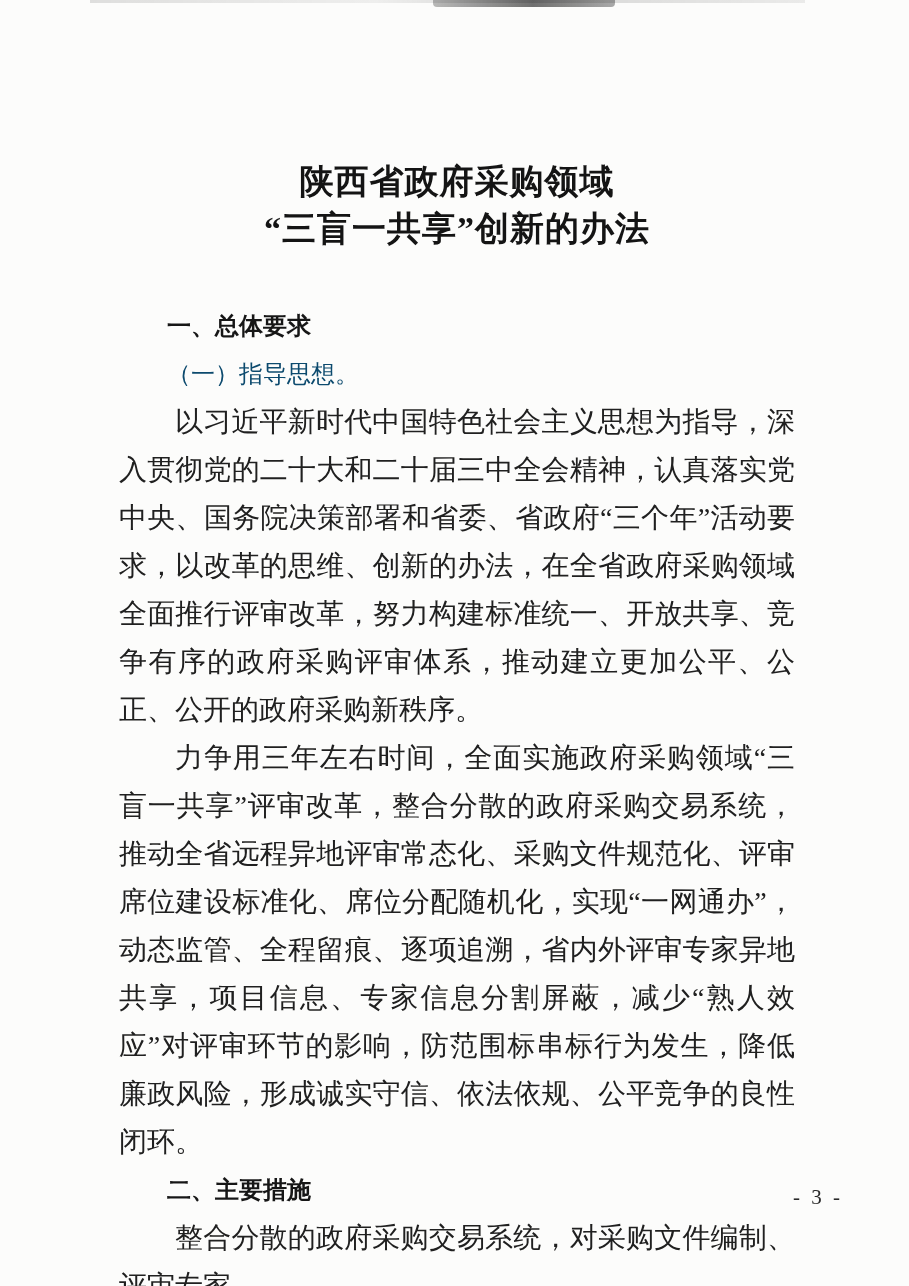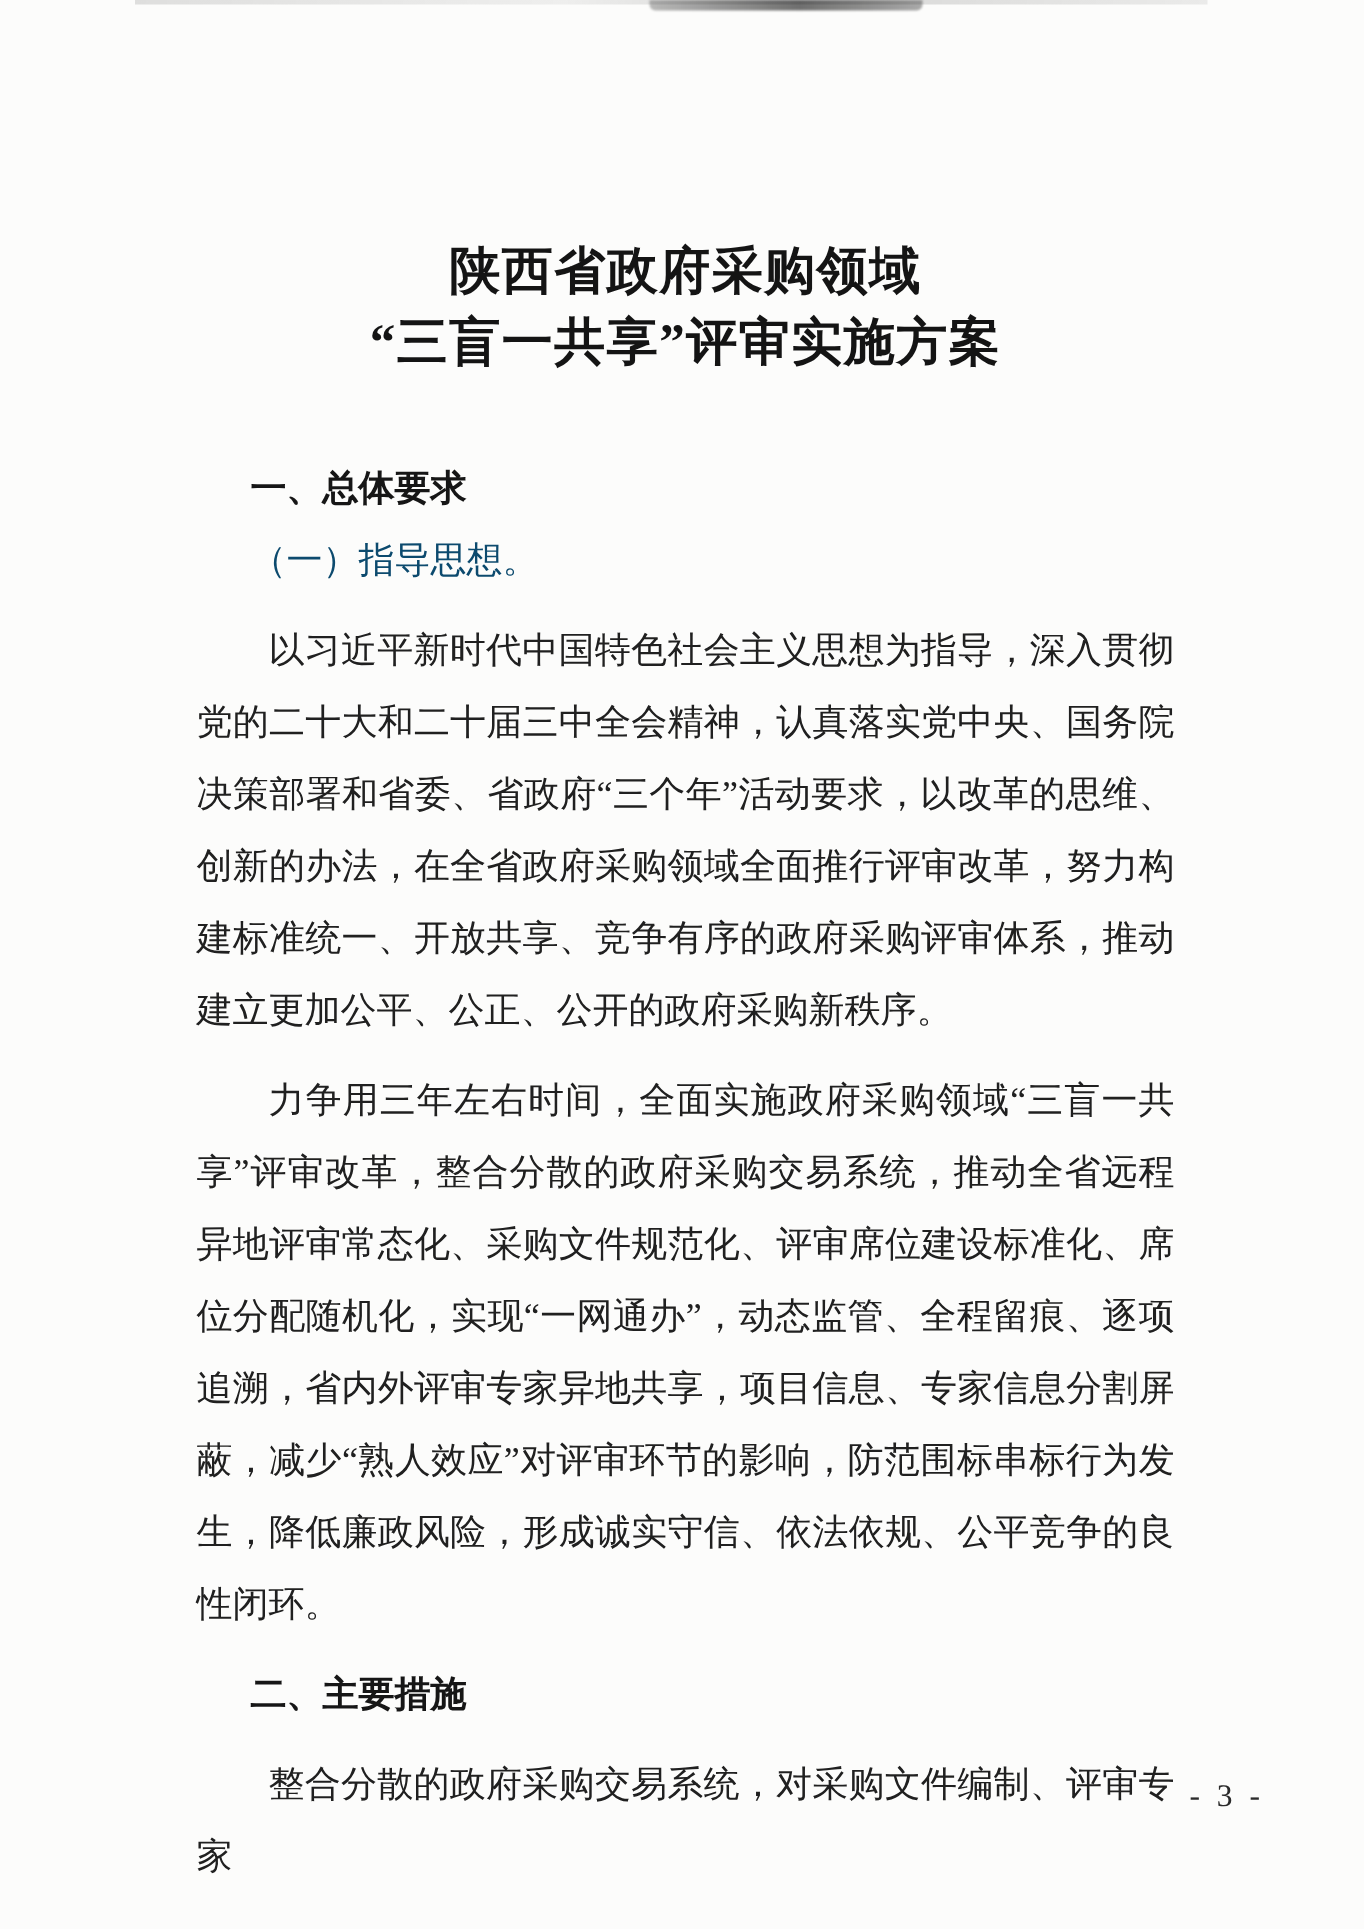--- a/index.html
+++ b/index.html
@@ -63,22 +63,22 @@
     color: #161616;
   }
   .h2 {
     margin: 0;
     font-size: 24px;
     line-height: 48px;
     text-indent: 2em;
     color: #0c4a6e;
   }
   .para {
-    margin: 12px;
-    font-size: 24px;
+    margin: 0;
+    font-size: 28px;
     line-height: 48px;
     text-indent: 2em;
     text-align: justify;
     color: #202020;
   }
   .page-number {
     position: absolute;
     right: 112px;
     bottom: 76px;
     font-size: 21px;
@@ -91,21 +91,21 @@
 
 <div class="page">
 
   <div class="scan-artifact artifact-wide"></div>
   <div class="scan-artifact artifact-dark"></div>
 
   <div class="content">
 
     <h1 class="doc-title">
       <span class="title-line">陕西省政府采购领域</span>
-      <span class="title-line">“三盲一共享”评审实施方案</span>
+      <span class="title-line">“三盲一共享”创新的办法</span>
     </h1>
 
     <div class="h1">一、总体要求</div>
 
     <div class="h2">（一）指导思想。</div>
 
     <p class="para">以习近平新时代中国特色社会主义思想为指导，深入贯彻党的二十大和二十届三中全会精神，认真落实党中央、国务院决策部署和省委、省政府“三个年”活动要求，以改革的思维、创新的办法，在全省政府采购领域全面推行评审改革，努力构建标准统一、开放共享、竞争有序的政府采购评审体系，推动建立更加公平、公正、公开的政府采购新秩序。</p>
 
 
     <p class="para">力争用三年左右时间，全面实施政府采购领域“三盲一共享”评审改革，整合分散的政府采购交易系统，推动全省远程异地评审常态化、采购文件规范化、评审席位建设标准化、席位分配随机化，实现“一网通办”，动态监管、全程留痕、逐项追溯，省内外评审专家异地共享，项目信息、专家信息分割屏蔽，减少“熟人效应”对评审环节的影响，防范围标串标行为发生，降低廉政风险，形成诚实守信、依法依规、公平竞争的良性闭环。</p>

